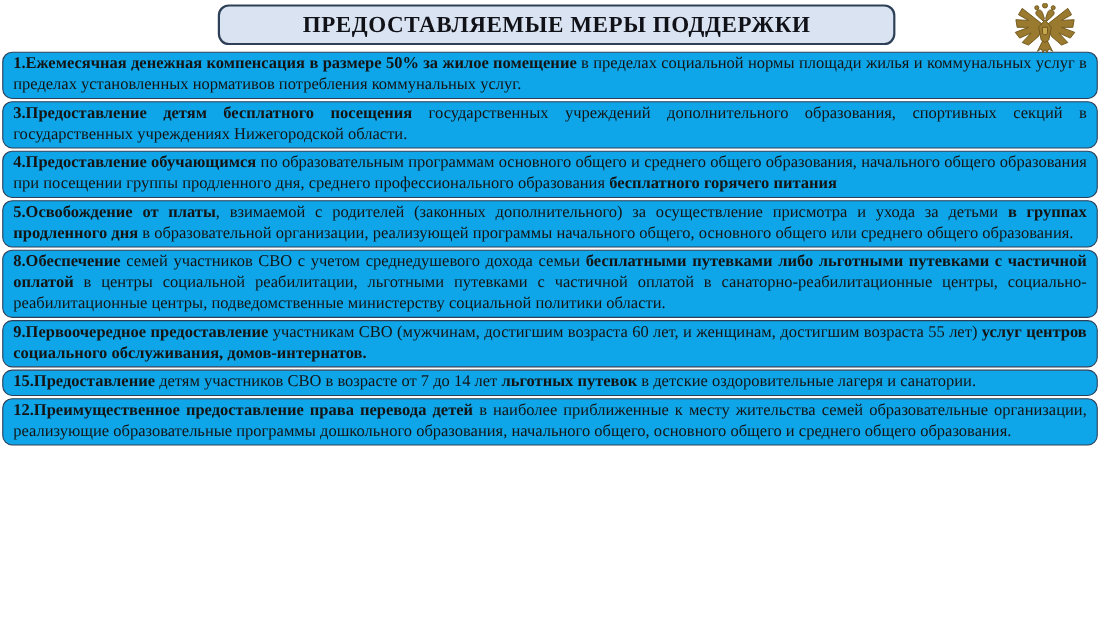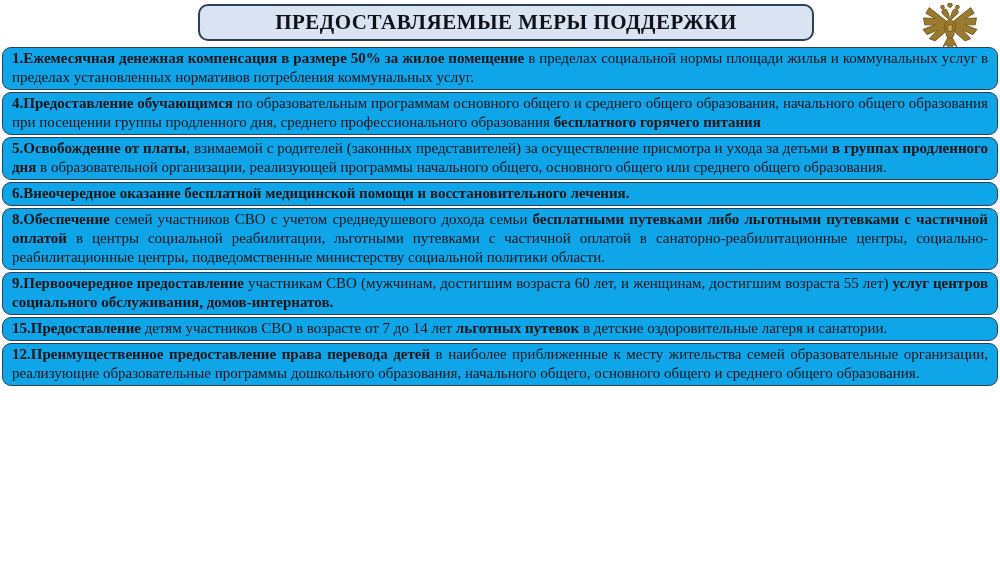--- a/index.html
+++ b/index.html
@@ -78,32 +78,32 @@
       </g>
     </svg>
   </div>
 
   <div class="items">
     <div class="item">
       <p class="item-text"><strong>1.Ежемесячная денежная компенсация в размере 50% за жилое помещение </strong><span>в пределах социальной нормы площади жилья и коммунальных услуг в пределах установленных нормативов потребления коммунальных услуг.</span></p>
     </div>
 
 
+    <div class="item">
+      <p class="item-text"><strong>3.Предоставление детям бесплатного посещения </strong><span>государственных учреждений дополнительного образования, спортивных секций в государственных учреждениях Нижегородской области.</span></p>
+    </div>
 
     <div class="item">
       <p class="item-text"><strong>4.Предоставление обучающимся </strong><span>по образовательным программам основного общего и среднего общего образования, начального общего образования при посещении группы продленного дня, среднего профессионального образования </span><strong>бесплатного горячего питания</strong></p>
     </div>
 
     <div class="item">
-      <p class="item-text"><strong>5.Освобождение от платы</strong><span>, взимаемой с родителей (законных представителей) за осуществление присмотра и ухода за детьми </span><strong>в группах продленного дня </strong><span>в образовательной организации, реализующей программы начального общего, основного общего или среднего общего образования.</span></p>
+      <p class="item-text"><strong>5.Освобождение от платы</strong><span>, взимаемой с родителей (законных дополнительного) за осуществление присмотра и ухода за детьми </span><strong>в группах продленного дня </strong><span>в образовательной организации, реализующей программы начального общего, основного общего или среднего общего образования.</span></p>
     </div>
 
-    <div class="item">
-      <p class="item-text"><strong>6.Внеочередное оказание бесплатной медицинской помощи и восстановительного лечения.</strong></p>
-    </div>
 
 
     <div class="item">
       <p class="item-text"><strong>8.Обеспечение </strong><span>семей участников СВО с учетом среднедушевого дохода семьи </span><strong>бесплатными путевками либо льготными путевками с частичной оплатой </strong><span>в центры социальной реабилитации, льготными путевками с частичной оплатой в санаторно-реабилитационные центры, социально-реабилитационные центры, подведомственные министерству социальной политики области.</span></p>
     </div>
 
     <div class="item">
       <p class="item-text"><strong>9.Первоочередное предоставление </strong><span>участникам СВО (мужчинам, достигшим возраста 60 лет, и женщинам, достигшим возраста 55 лет) </span><strong>услуг центров социального обслуживания, домов-интернатов.</strong></p>
     </div>
 

